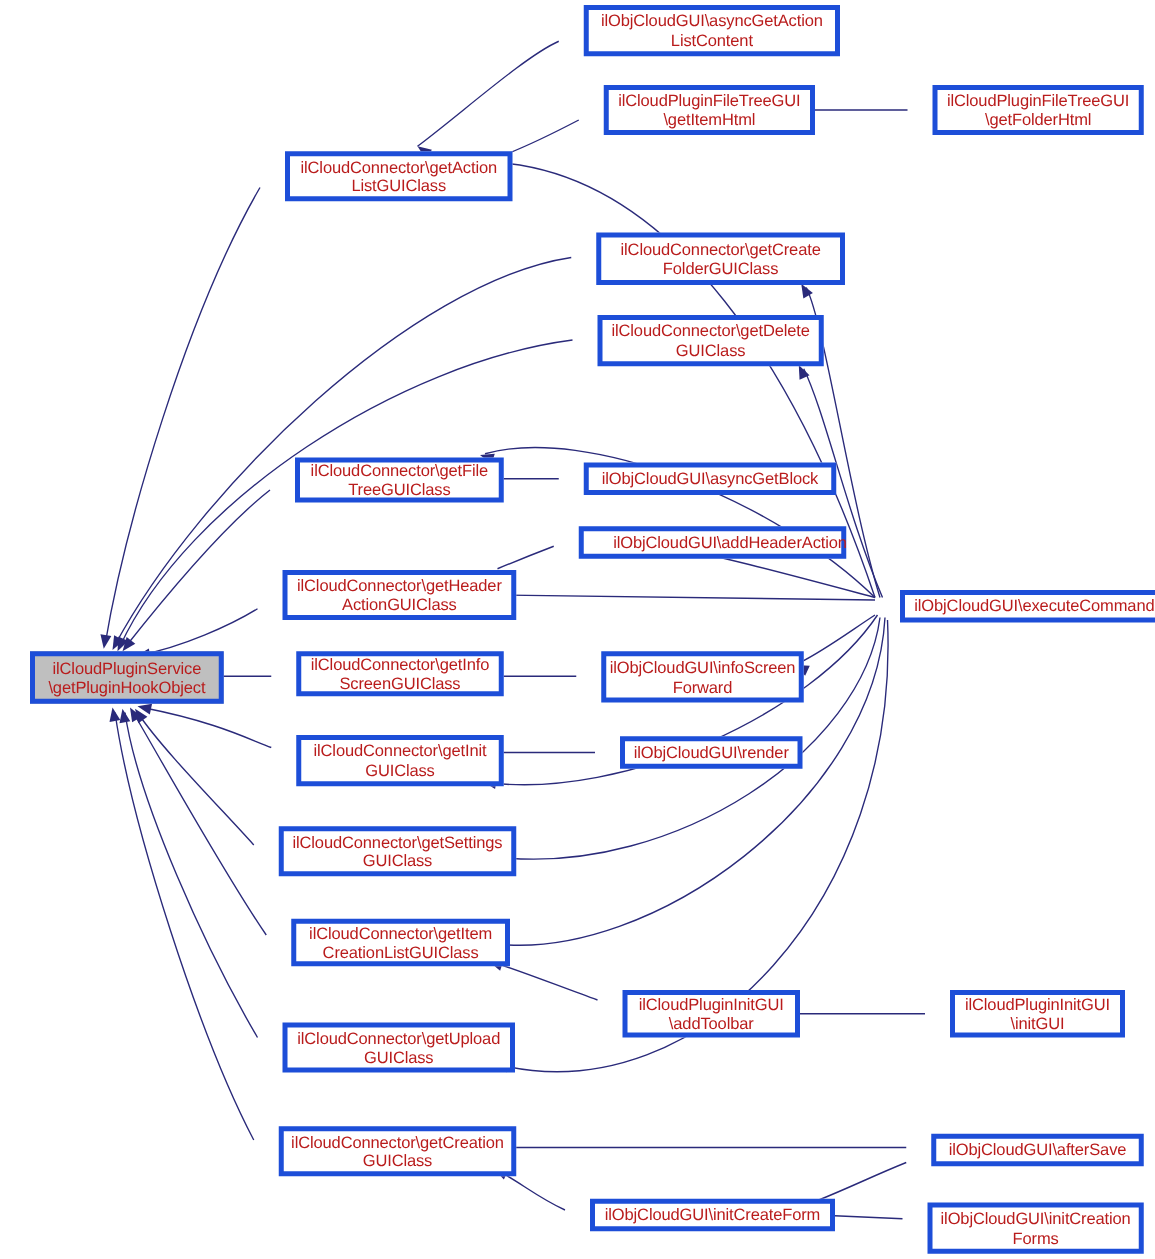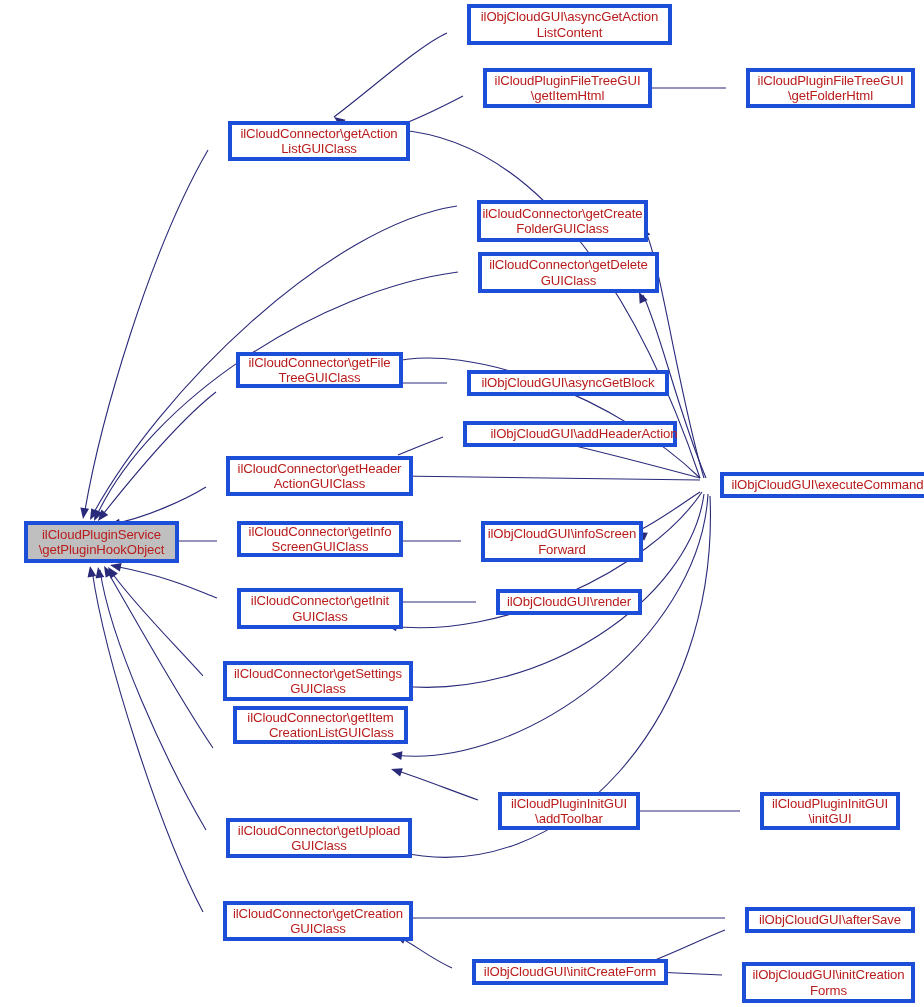--- a/index.html
+++ b/index.html
@@ -128,41 +128,41 @@
 <div class="node highlight" style="left: 4px; top: 521px; width: 155px; height: 42px;"><span>ilCloudPluginService
 \getPluginHookObject</span></div>
     <div class="node" style="left: 208px; top: 121px; width: 182px; height: 40px;"><span>ilCloudConnector\getAction
 ListGUIClass</span></div>
     <div class="node" style="left: 447px; top: 4px; width: 205px; height: 41px;"><span>ilObjCloudGUI\asyncGetAction
 ListContent</span></div>
     <div class="node" style="left: 463px; top: 68px; width: 169px; height: 40px;"><span>ilCloudPluginFileTreeGUI
 \getItemHtml</span></div>
     <div class="node" style="left: 726px; top: 68px; width: 169px; height: 40px;"><span>ilCloudPluginFileTreeGUI
 \getFolderHtml</span></div>
-    <div class="node" style="left: 457px; top: 200px; width: 171px; height: 42px;"><span>ilCloudConnector\getCreate
+    <div class="node" style="left: 457px; top: 186px; width: 199px; height: 42px;"><span>ilCloudConnector\getCreate
 FolderGUIClass</span></div>
     <div class="node" style="left: 458px; top: 252px; width: 181px; height: 41px;"><span>ilCloudConnector\getDelete
 GUIClass</span></div>
-    <div class="node" style="left: 216px; top: 352px; width: 167px; height: 36px;"><span>ilCloudConnector\getFile
+    <div class="node" style="left: 216px; top: 366px; width: 167px; height: 36px;"><span>ilCloudConnector\getFile
 TreeGUIClass</span></div>
     <div class="node" style="left: 447px; top: 370px; width: 202px; height: 26px;"><span>ilObjCloudGUI\asyncGetBlock</span></div>
     <div class="node" style="left: 206px; top: 456px; width: 187px; height: 40px;"><span>ilCloudConnector\getHeader
 ActionGUIClass</span></div>
     <div class="node" style="left: 443px; top: 421px; width: 214px; height: 26px; padding-left: 28px;"><span>ilObjCloudGUI\addHeaderAction</span></div>
     <div class="node" style="left: 700px; top: 472px; width: 215px; height: 26px;"><span>ilObjCloudGUI\executeCommand</span></div>
     <div class="node" style="left: 217px; top: 521px; width: 166px; height: 36px;"><span>ilCloudConnector\getInfo
 ScreenGUIClass</span></div>
     <div class="node" style="left: 461px; top: 521px; width: 162px; height: 41px;"><span>ilObjCloudGUI\infoScreen
 Forward</span></div>
     <div class="node" style="left: 217px; top: 588px; width: 166px; height: 41px;"><span>ilCloudConnector\getInit
 GUIClass</span></div>
     <div class="node" style="left: 476px; top: 589px; width: 146px; height: 26px;"><span>ilObjCloudGUI\render</span></div>
     <div class="node" style="left: 203px; top: 661px; width: 190px; height: 40px;"><span>ilCloudConnector\getSettings
 GUIClass</span></div>
-    <div class="node" style="left: 213px; top: 706px; width: 175px; height: 38px; text-align: right;"><span>ilCloudConnector\getItem
+    <div class="node" style="left: 213px; top: 735px; width: 175px; height: 38px;"><span>ilCloudConnector\getItem
 CreationListGUIClass</span></div>
     <div class="node" style="left: 478px; top: 792px; width: 142px; height: 38px;"><span>ilCloudPluginInitGUI
 \addToolbar</span></div>
     <div class="node" style="left: 740px; top: 792px; width: 140px; height: 38px;"><span>ilCloudPluginInitGUI
 \initGUI</span></div>
     <div class="node" style="left: 206px; top: 818px; width: 186px; height: 40px;"><span>ilCloudConnector\getUpload
 GUIClass</span></div>
     <div class="node" style="left: 203px; top: 901px; width: 190px; height: 40px;"><span>ilCloudConnector\getCreation
 GUIClass</span></div>
     <div class="node" style="left: 725px; top: 907px; width: 170px; height: 26px;"><span>ilObjCloudGUI\afterSave</span></div>

